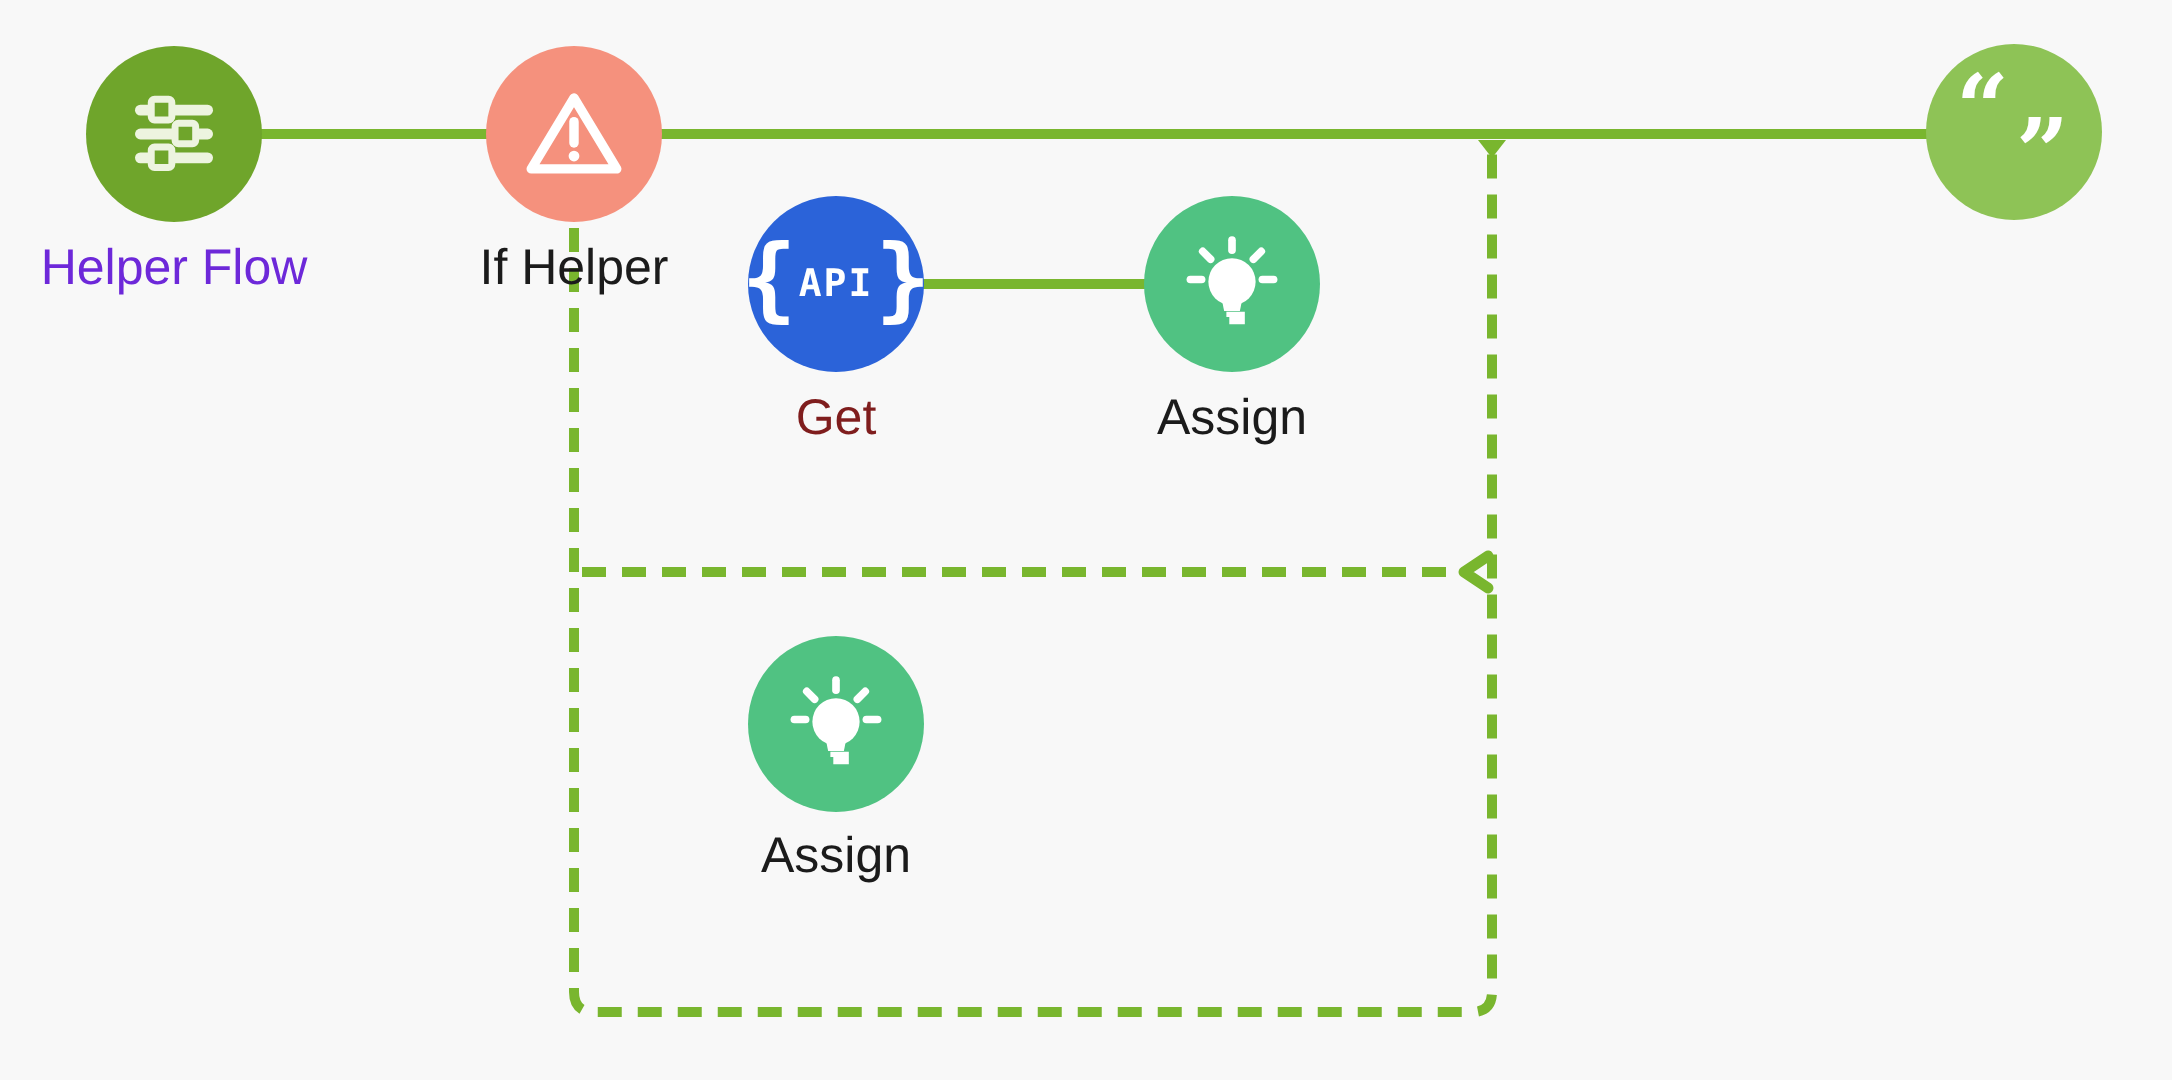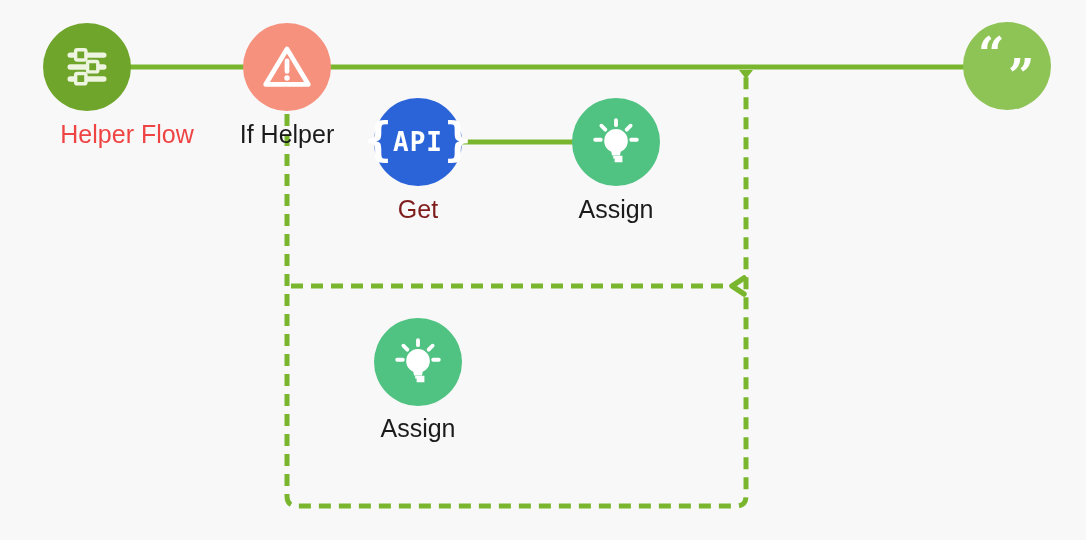--- a/index.html
+++ b/index.html
@@ -21,21 +21,21 @@
     white-space:nowrap;line-height:1.2;
   }
   .icon-svg{display:block}
   
   .api-icon{display:flex;align-items:center;justify-content:center;color:#fff}
   .api-brace{
     font-family:"DejaVu Sans Mono",monospace;font-size:46px;font-weight:700;
     line-height:1;margin-top:-6px;
   }
   .api-text{
-    font-family:"DejaVu Sans Mono",monospace;font-size:26px;font-weight:700;
+    font-family:"DejaVu Sans Mono",monospace;font-size:19px;font-weight:700;
     letter-spacing:1px;margin:0 1px;
   }
   
   .quote{
     position:absolute;font-family:"DejaVu Serif",serif;font-weight:700;
     color:#fff;font-size:46px;line-height:1;
   }
   .quote-open{left:15px;top:9px}
   .quote-close{left:45px;top:31px}
 </style>
@@ -60,21 +60,21 @@
         <rect x="6" y="21.5" width="36" height="5" rx="2.5"></rect>
         <rect x="6" y="32.5" width="36" height="5" rx="2.5"></rect>
       </g>
       <g fill="#6fa52b" stroke="#edf4df" stroke-width="3.2">
         <rect x="13.5" y="8" width="9.5" height="9.5" rx="1.5"></rect>
         <rect x="24.5" y="19" width="9.5" height="9.5" rx="1.5"></rect>
         <rect x="13.5" y="30" width="9.5" height="9.5" rx="1.5"></rect>
       </g>
     </svg>
   </div>
-  <div class="node-label" style="left: 87px; top: 119px; color: #ef4444; margin-left: 40px;">Helper Flow</div>
+  <div class="node-label" style="left: 87px; top: 119px; color: #6d28d9;">Helper Flow</div>
 
   <div class="node" style="left: 243px; top: 23px; background-color: rgb(245, 145, 125);">
     <svg class="icon-svg" width="54" height="54" viewBox="0 0 48 48">
       <polygon points="24,8 43,39.5 5,39.5" fill="none" stroke="#ffffff" stroke-width="4.2" stroke-linejoin="round"></polygon>
       <line x1="24" y1="18.5" x2="24" y2="28" stroke="#ffffff" stroke-width="4.2" stroke-linecap="round"></line>
       <circle cx="24" cy="33.8" r="2.4" fill="#ffffff"></circle>
     </svg>
   </div>
   <div class="node-label" style="left: 287px; top: 119px; color: rgb(27, 27, 27);">If Helper</div>
 

